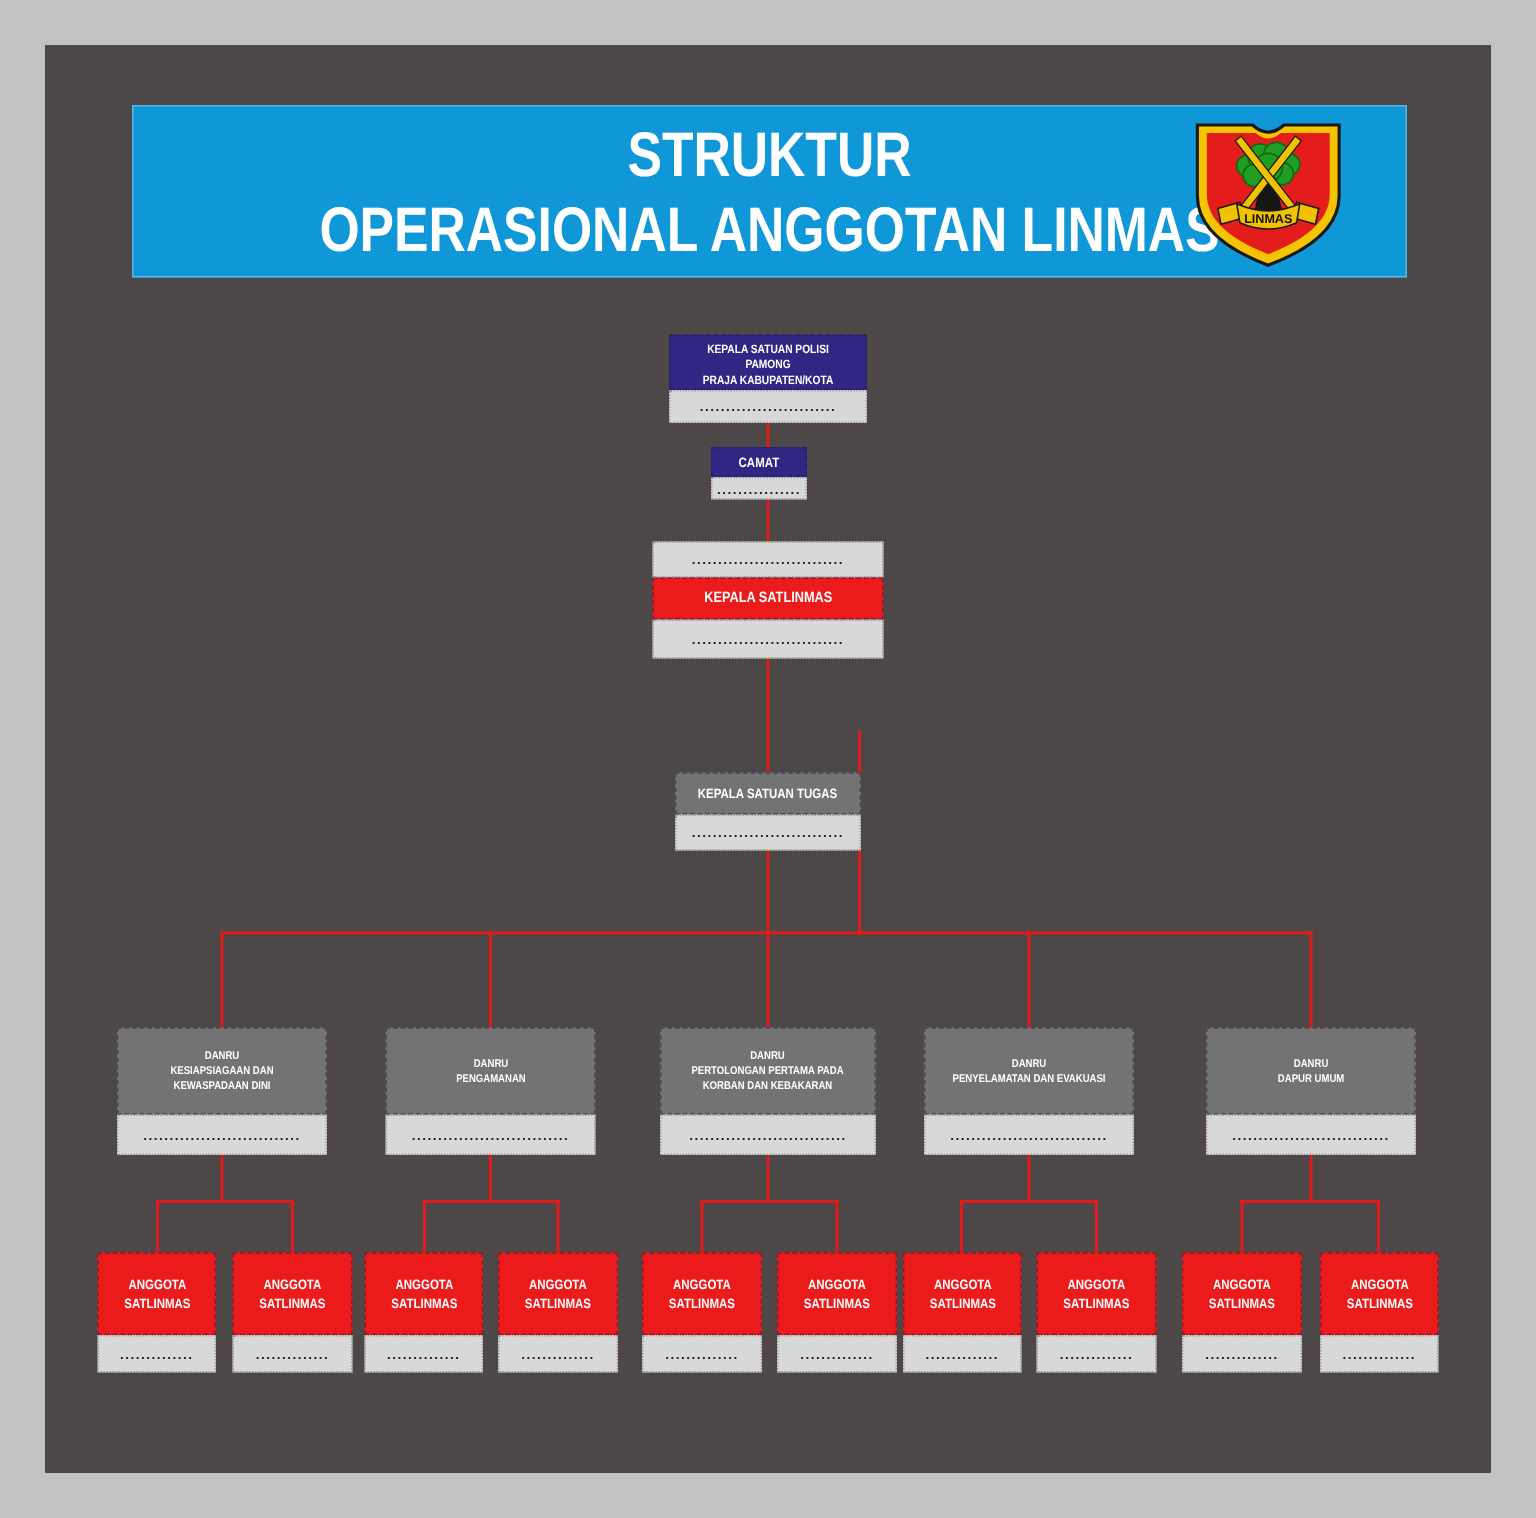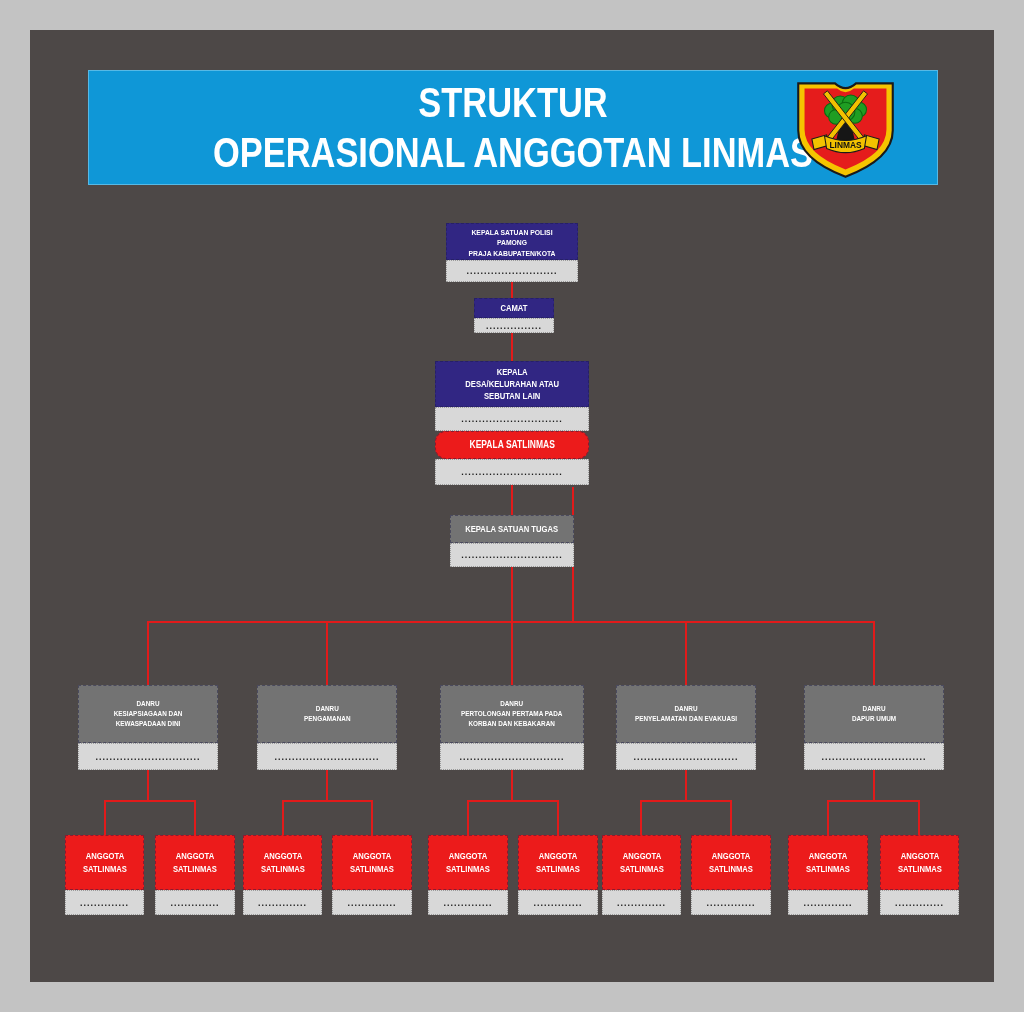--- a/index.html
+++ b/index.html
@@ -105,39 +105,34 @@
   <div class="box" style="left:446px;top:223px;width:132px;">
     <div class="sec indigo" style="height:37px;align-items:flex-end;">
         <span class="cond t8">KEPALA SATUAN POLISI PAMONG
 PRAJA KABUPATEN/KOTA</span>
       </div>
     <div class="sec band" style="height:22px;">
         <span>..........................</span>
       </div>
   </div>
 
-  <div class="box" style="left:474px;top:298px;width:80px;">
+  <div class="box" style="left:474px;top:298px;width:64px;">
     <div class="sec indigo" style="height:20px;">
         <span class="cond t9">CAMAT</span>
       </div>
     <div class="sec band" style="height:15px;">
         <span>................</span>
       </div>
   </div>
 
   <div class="box" style="left:435px;top:361px;width:154px;">
-    <div class="sec indigo" style="height:46px;">
-        <span class="cond t9">KEPALA
-DESA/KELURAHAN ATAU
-SEBUTAN LAIN</span>
-      </div>
     <div class="sec band" style="height:24px;">
         <span>.............................</span>
       </div>
-    <div class="sec redbg" style="height:28px;border-radius:11px;">
+    <div class="sec redbg" style="height:28px;">
         <span class="cond t10">KEPALA SATLINMAS</span>
       </div>
     <div class="sec band" style="height:26px;">
         <span>.............................</span>
       </div>
   </div>
 
   <div class="box" style="left:450px;top:515px;width:124px;">
     <div class="sec blue" style="height:28px;">
         <span class="cond t9">KEPALA SATUAN TUGAS</span>

